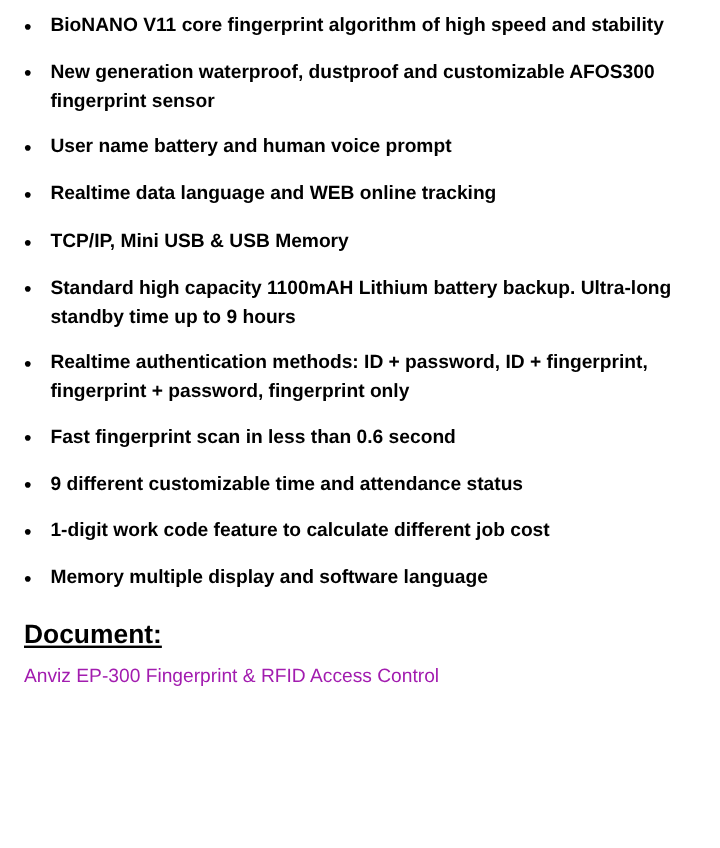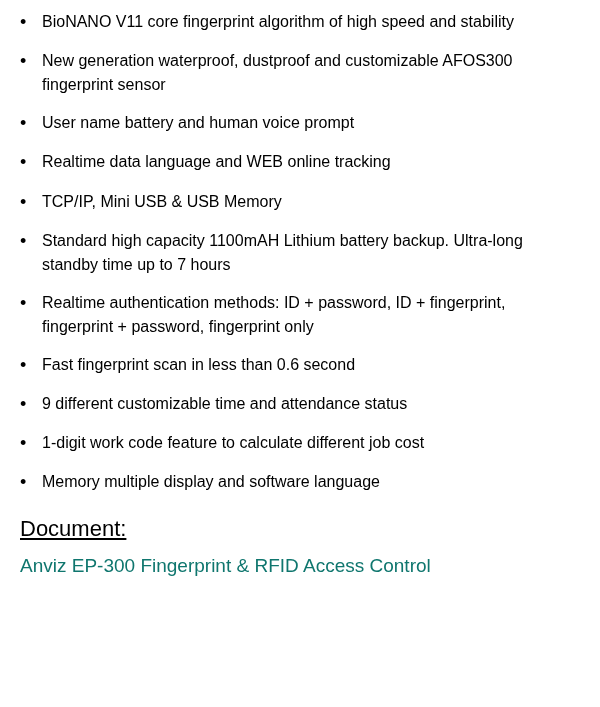--- a/index.html
+++ b/index.html
@@ -34,34 +34,35 @@
     .bullet-dot {
       min-width: 18px;
       font-size: 18px;
       line-height: 1.4;
       margin-right: 4px;
     }
 
     .bullet-text {
       flex: 1;
       line-height: 1.5;
+      font-weight: bold;
     }
 
     .section-heading {
       font-size: 22px;
-      font-weight: normal;
+      font-weight: bold;
       text-decoration: underline;
       margin-top: 20px;
       margin-bottom: 10px;
     }
 
     .document-link {
-      color: #0f766e;
+      color: #a21caf;
       text-decoration: none;
-      font-size: 19px;
+      font-size: 16px;
       line-height: 1.5;
     }
   </style>
 </head>
 <body>
 
 <ul class="bullet-list">
 <li>
       <span class="bullet-dot">•</span>
       <span class="bullet-text">BioNANO V11 core fingerprint algorithm of high speed and stability</span>
@@ -77,21 +78,21 @@
     <li>
       <span class="bullet-dot">•</span>
       <span class="bullet-text">Realtime data language and WEB online tracking</span>
     </li>
     <li>
       <span class="bullet-dot">•</span>
       <span class="bullet-text">TCP/IP, Mini USB &amp; USB Memory</span>
     </li>
     <li>
       <span class="bullet-dot">•</span>
-      <span class="bullet-text">Standard high capacity 1100mAH Lithium battery backup. Ultra-long standby time up to 7 hours</span>
+      <span class="bullet-text">Standard high capacity 1100mAH Lithium battery backup. Ultra-long standby time up to 9 hours</span>
     </li>
     <li>
       <span class="bullet-dot">•</span>
       <span class="bullet-text">Realtime authentication methods: ID + password, ID + fingerprint, fingerprint + password, fingerprint only</span>
     </li>
     <li>
       <span class="bullet-dot">•</span>
       <span class="bullet-text">Fast fingerprint scan in less than 0.6 second</span>
     </li>
     <li>

